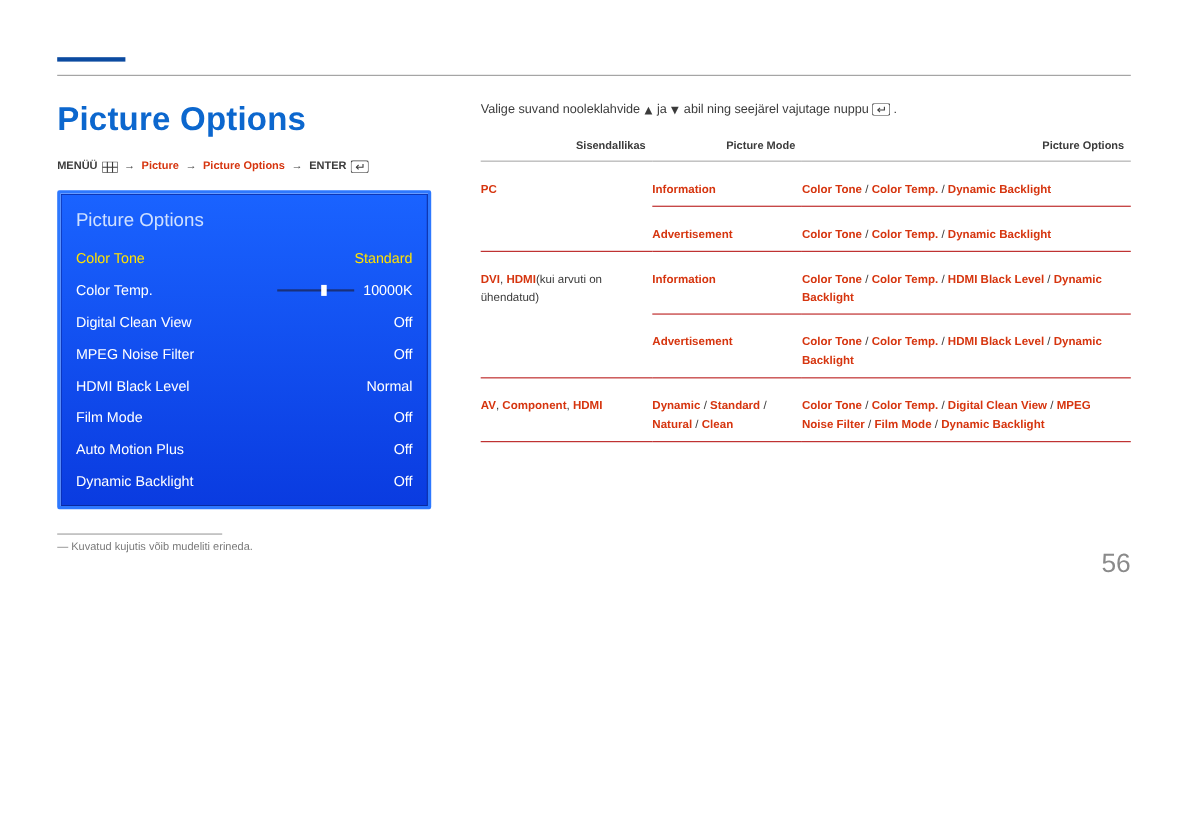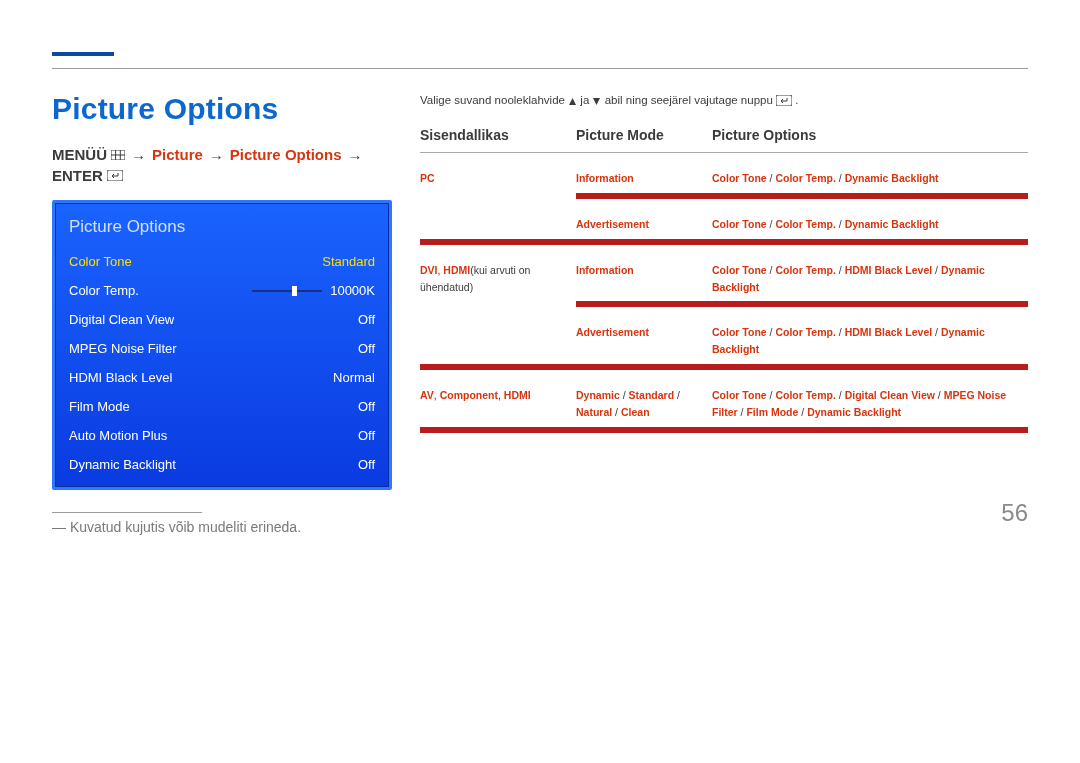--- a/index.html
+++ b/index.html
@@ -1,41 +1,41 @@
 <!DOCTYPE html>
 <html><head>
 <meta charset="utf-8">
 <style>
   html,body{margin:0;padding:0;background:#fff;font-family:"Segoe UI",Arial,Helvetica,sans-serif;color:#3b3b3b;}
   .page{width:1080px;height:545px;position:relative;box-sizing:border-box;}
   .accent-bar{position:absolute;left:52px;top:52px;width:62px;height:4px;background:#0b4aa0;}
   .top-line{position:absolute;left:52px;top:68px;right:52px;height:1px;background:#9c9c9c;}
   .content{position:absolute;left:52px;right:52px;top:92px;bottom:30px;display:flex;gap:28px;}
   .col-left{width:340px;flex:none;}
-  .col-right{flex:1;font-size:11.5px;line-height:1.5;}
+  .col-right{flex:1;font-size:11.5px;line-height:1.5;margin-left:17px;}
   h1.page-title{font-size:30px;font-weight:600;color:#0c67ce;margin:0 0 20px 0;letter-spacing:.2px;}
-  .breadcrumb{font-size:15px;font-weight:700;color:#3b3b3b;margin-bottom:16px;display:flex;align-items:center;flex-wrap:wrap;gap:4px;}
+  .breadcrumb{font-size:10px;font-weight:700;color:#3b3b3b;margin-bottom:16px;display:flex;align-items:center;flex-wrap:wrap;gap:4px;}
   .breadcrumb .sep{padding:0 2px;}
   .breadcrumb .red{color:#d6350f;text-align:center;}
   .grid-icon{display:inline-block;vertical-align:-1px;}
   .grid-icon svg,.enter-icon svg{display:block;}
   .osd{background:linear-gradient(#1a63ff,#0a3be0);border:3px solid #2d78ff;border-radius:2px;box-shadow:0 0 0 1px #0a2aa0 inset;padding:0 0 8px 0;color:#fff;}
   .osd-title{font-size:17px;font-weight:400;color:#cfe0ff;padding:14px 14px 10px 14px;}
   .osd-row{display:flex;justify-content:space-between;align-items:center;font-size:13px;padding:7px 14px;}
   .osd-row.sel{color:#ffe100;}
   .slider-cell{display:flex;align-items:center;gap:8px;justify-content:space-between;}
   .slider{width:70px;height:2px;background:#19307a;position:relative;}
   .slider::after{content:"";position:absolute;left:40px;top:-4px;width:5px;height:10px;background:#fff;}
   .footnote-line{width:150px;height:1px;background:#9c9c9c;margin:22px 0 6px 0;}
-  .footnote{font-size:14px;color:#7a7a7a;}
+  .footnote{font-size:10px;color:#7a7a7a;}
   .instr{margin-bottom:4px;}
   .para-icon{display:inline-block;vertical-align:-2px;}
   .tbl{width:100%;border-collapse:collapse;margin-top:14px;font-size:10.5px;}
-  .tbl th{text-align:left;font-weight:700;color:#3b3b3b;font-size:14px;border-bottom:1px solid #aaa;padding:0 6px 6px 0;}
-  .tbl td{vertical-align:top;border-bottom:6px solid #b91c1c;padding:17px 6px 6px 0;color:#3b3b3b;line-height:1.6;}
+  .tbl th{text-align:right;font-weight:700;color:#3b3b3b;font-size:10px;border-bottom:1px solid #aaa;padding:0 6px 6px 0;}
+  .tbl td{vertical-align:top;border-bottom:1px solid #b91c1c;padding:17px 6px 6px 0;color:#3b3b3b;line-height:1.6;}
   .red{color:#d6350f;font-weight:700;}
   .blk{color:#3b3b3b;font-weight:400;}
   .pageno{position:absolute;right:52px;bottom:18px;font-size:24px;color:#8a8a8a;}
 </style>
 </head>
 <body>
 
 <div class="page">
   <div class="accent-bar"></div>
   <div class="top-line"></div>

